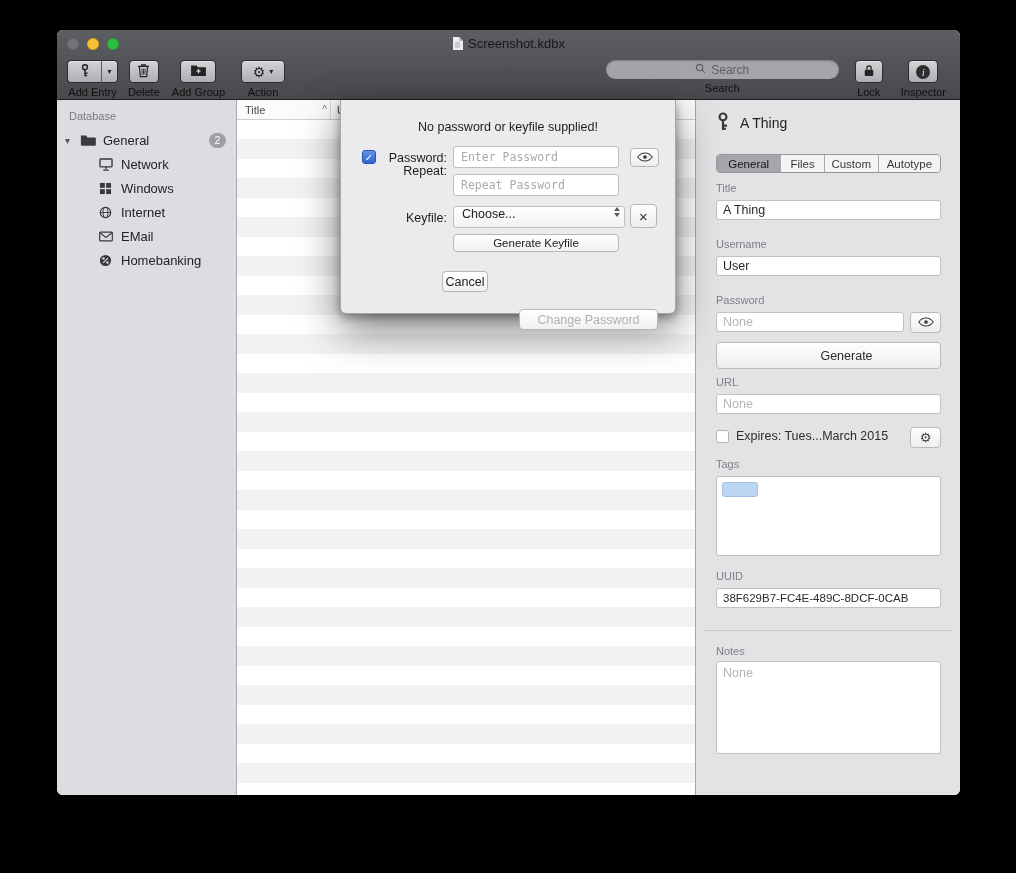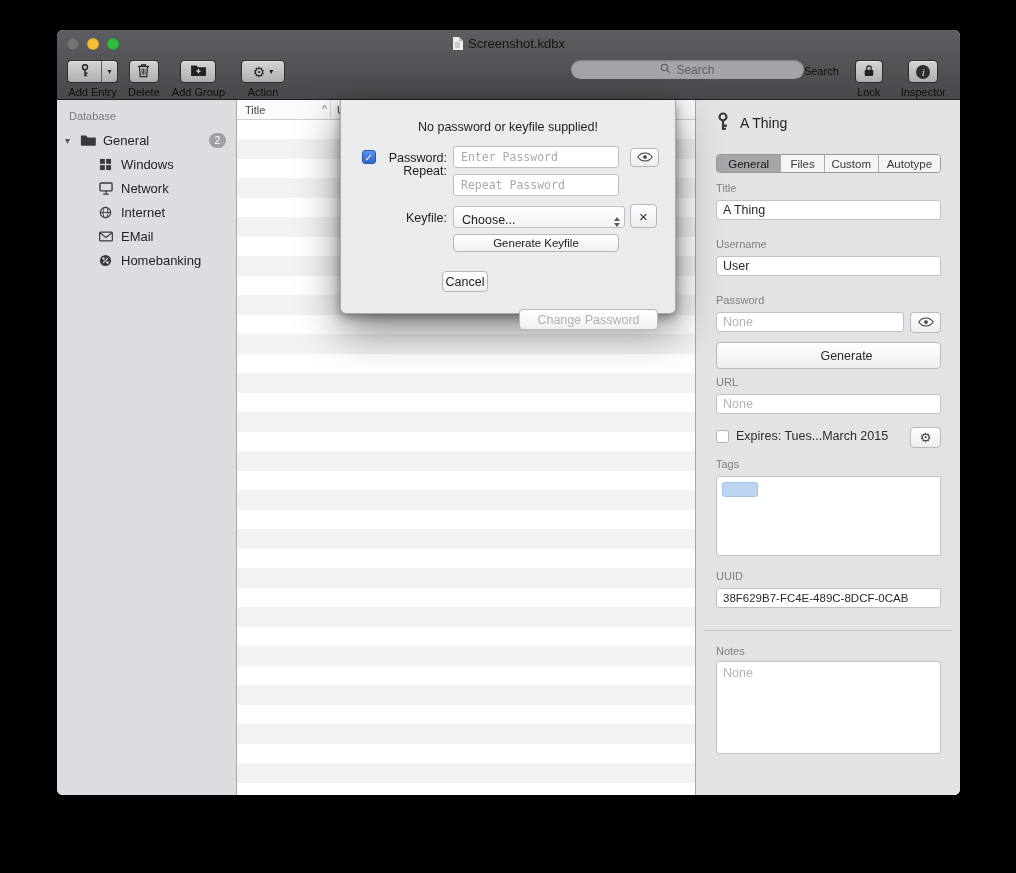--- a/index.html
+++ b/index.html
@@ -27,21 +27,21 @@
   .tb-btn { height:23px; background:linear-gradient(#d2d3d5,#aeafb2); border:1px solid #2c2c2e;
     display:flex; align-items:center; justify-content:center; color:#232325;
     box-shadow:inset 0 1px 0 rgba(255,255,255,.4); }
   .seg-l { border-radius:4px 0 0 4px; border-right:none; }
   .seg-r { border-radius:0 4px 4px 0; border-left:1px solid #5c5c5f; }
   .single { border-radius:4px; }
   .tb-label { font-size:11px; color:#0f0f10; margin-top:3px; white-space:nowrap; }
   .chev { font-size:8px; color:#232325; font-family:"DejaVu Sans",sans-serif; }
   .gear-glyph { font-family:"DejaVu Sans",sans-serif; font-size:14px; line-height:1; }
 
-  .search-group { margin-left:auto; display:flex; flex-direction:row; align-items:center; }
+  .search-group { margin-left:auto; display:flex; flex-direction:column; align-items:center; }
   .search-field { width:233px; height:19px; border-radius:10px; background:#a4a5a8;
     display:flex; align-items:center; justify-content:center; gap:5px; color:#5e5f62; font-size:12px;
     box-shadow:inset 0 1px 2px rgba(0,0,0,.25); }
   .lock-group { margin-left:16px; } .insp-group { margin-left:18px; margin-right:4px; }
   .info-circle { width:14px; height:14px; border-radius:50%; background:#2e2e30; color:#e8e8e8;
     font-family:"Liberation Serif","DejaVu Serif",serif; font-style:italic; font-size:11px;
     display:flex; align-items:center; justify-content:center; }
 
   
   .content { position:relative; height:695px; display:grid; grid-template-columns:180px 1fr 265px; background:#fff; }
@@ -106,21 +106,21 @@
     background:linear-gradient(#5b93ec,#2f66d0); border:1px solid #2a55ad; color:#fff; font-size:10px;
     display:flex; align-items:center; justify-content:center; font-family:"DejaVu Sans",sans-serif; }
   .dlg-label { position:absolute; left:38px; width:68px; text-align:right; font-size:12.5px; color:#1c1c1e; }
   .dlg-field { position:absolute; left:112px; width:166px; height:22px; background:#fff;
     border:1px solid #bfbfc3; border-radius:3px; display:flex; align-items:center; padding:0 7px;
     font-family:"DejaVu Sans Mono",monospace; font-size:11.5px; color:#ababaf; }
   .dlg-eye { position:absolute; left:289px; top:48px; width:29px; height:19px;
     background:linear-gradient(#fefefe,#ededef); border:1px solid #b6b6ba; border-radius:4px;
     display:flex; align-items:center; justify-content:center; color:#3c3c3f; }
   .popup { position:absolute; left:112px; top:106px; width:172px; height:22px; background:linear-gradient(#ffffff,#f2f2f4);
-    border:1px solid #bfbfc3; border-radius:3px; display:flex; align-items:flex-end; padding:0 4px 0 8px;
+    border:1px solid #bfbfc3; border-radius:3px; display:flex; align-items:flex-start; padding:0 4px 0 8px;
     font-size:12.5px; color:#222;gap:33px; }
   .stepper { margin-left:auto; display:flex; flex-direction:column; align-items:center; gap:2px; }
   .tri-up { width:0; height:0; border-left:3.5px solid transparent; border-right:3.5px solid transparent; border-bottom:4.5px solid #5c5c60; }
   .tri-down { width:0; height:0; border-left:3.5px solid transparent; border-right:3.5px solid transparent; border-top:4.5px solid #5c5c60; }
   .x-btn { position:absolute; left:289px; top:104px; width:27px; height:24px;
     background:linear-gradient(#fefefe,#ededef); border:1px solid #b6b6ba; border-radius:4px;
     display:flex; align-items:center; justify-content:center; font-size:15px; color:#2e2e30; }
   .dlg-btn { position:absolute; background:linear-gradient(#ffffff,#f0f0f2); border:1px solid #b7b7bb;
     border-radius:4px; display:flex; align-items:center; justify-content:center; font-size:12.5px; color:#222; }
   .btn-genkey { left:112px; top:134px; width:166px; height:18px; font-size:11.5px; }
@@ -257,38 +257,38 @@
           <svg width="16" height="13" viewBox="0 0 18 14">
               <path d="M1 1.5h6l1.5 2H17a.8.8 0 0 1 .8.8v7.5a1.2 1.2 0 0 1-1.2 1.2H2.2A1.2 1.2 0 0 1 1 11.8z" fill="currentColor"></path>
             </svg>
         </span>
         <span>General</span>
         <span class="badge">2</span>
       </div>
 
       <div class="tree-row tree-child">
         <span class="tree-icon">
+          <svg width="14" height="13" viewBox="0 0 15 14">
+              <rect x="1" y="1" width="13" height="8.5" rx="1" fill="none" stroke="currentColor" stroke-width="1.5"></rect>
+              <path d="M7.5 9.5V12M4.5 13h6" stroke="currentColor" stroke-width="1.4"></path>
+            </svg>
+        </span>
+        <span>Network</span>
+      </div>
+
+      <div class="tree-row tree-child">
+        <span class="tree-icon">
           <svg width="13" height="13" viewBox="0 0 14 14">
               <rect x="1" y="1" width="5.3" height="5.3" fill="currentColor"></rect>
               <rect x="7.7" y="1" width="5.3" height="5.3" fill="currentColor"></rect>
               <rect x="1" y="7.7" width="5.3" height="5.3" fill="currentColor"></rect>
               <rect x="7.7" y="7.7" width="5.3" height="5.3" fill="currentColor"></rect>
             </svg>
         </span>
         <span>Windows</span>
-      </div>
-
-      <div class="tree-row tree-child">
-        <span class="tree-icon">
-          <svg width="14" height="13" viewBox="0 0 15 14">
-              <rect x="1" y="1" width="13" height="8.5" rx="1" fill="none" stroke="currentColor" stroke-width="1.5"></rect>
-              <path d="M7.5 9.5V12M4.5 13h6" stroke="currentColor" stroke-width="1.4"></path>
-            </svg>
-        </span>
-        <span>Network</span>
       </div>
 
       <div class="tree-row tree-child">
         <span class="tree-icon">
           <svg width="13" height="13" viewBox="0 0 14 14">
               <circle cx="7" cy="7" r="5.6" fill="none" stroke="currentColor" stroke-width="1.3"></circle>
               <ellipse cx="7" cy="7" rx="2.6" ry="5.6" fill="none" stroke="currentColor" stroke-width="1"></ellipse>
               <path d="M1.4 7h11.2" stroke="currentColor" stroke-width="1"></path>
             </svg>
         </span>

